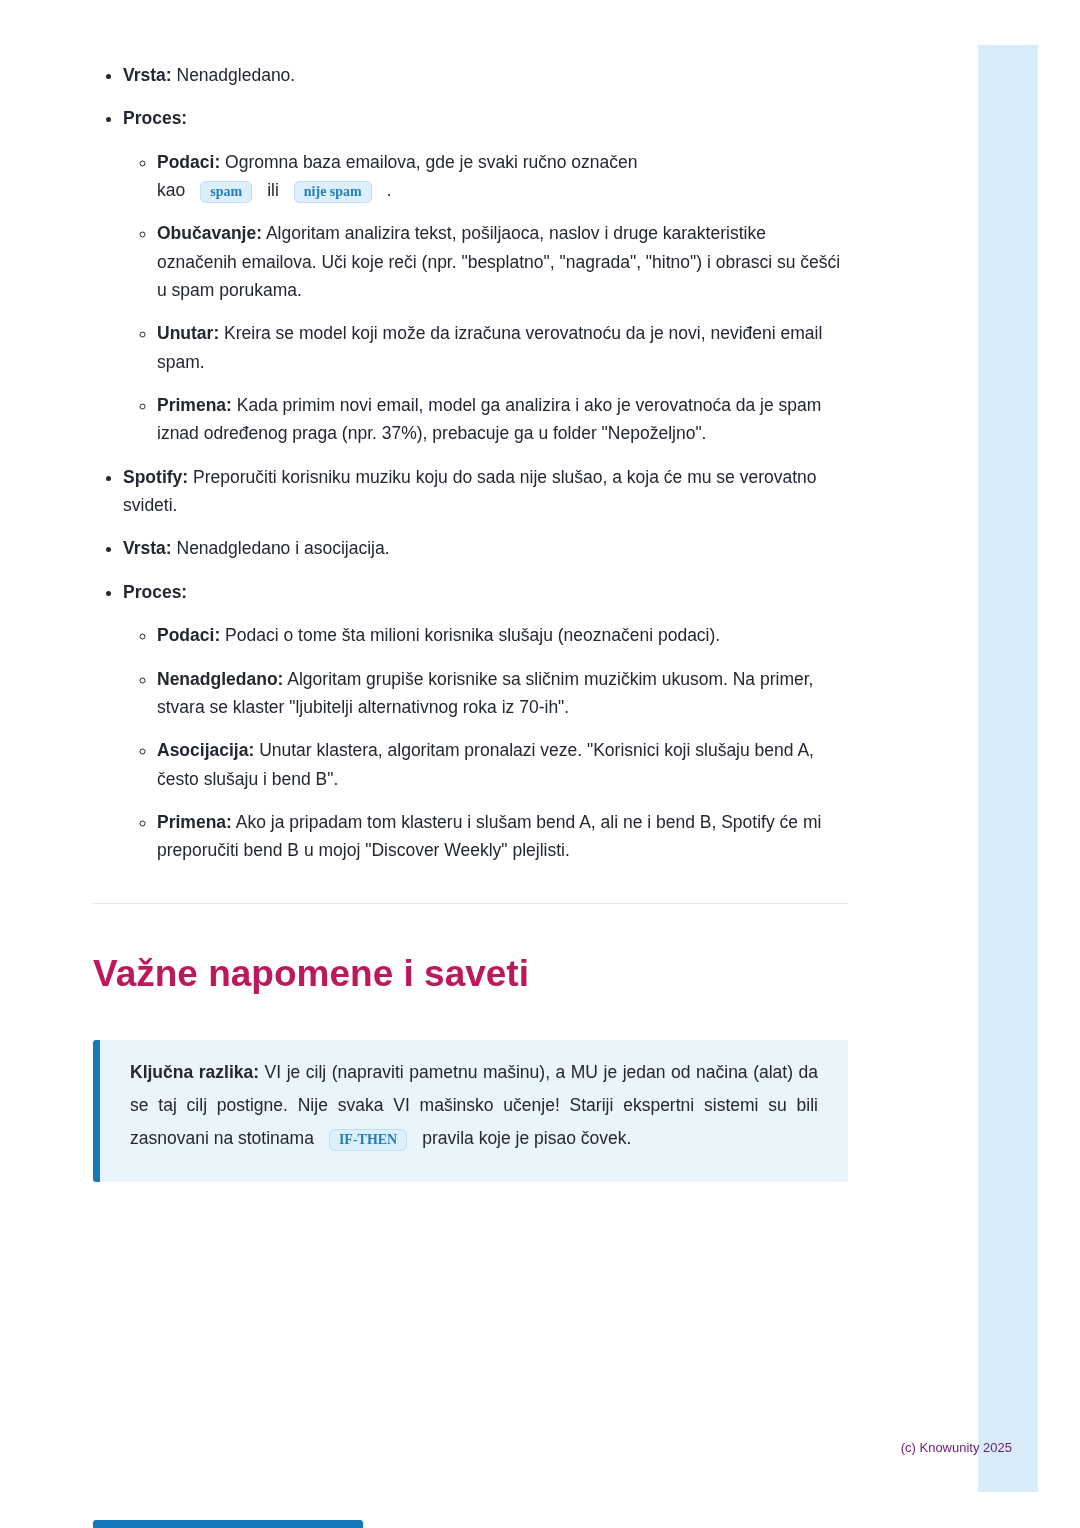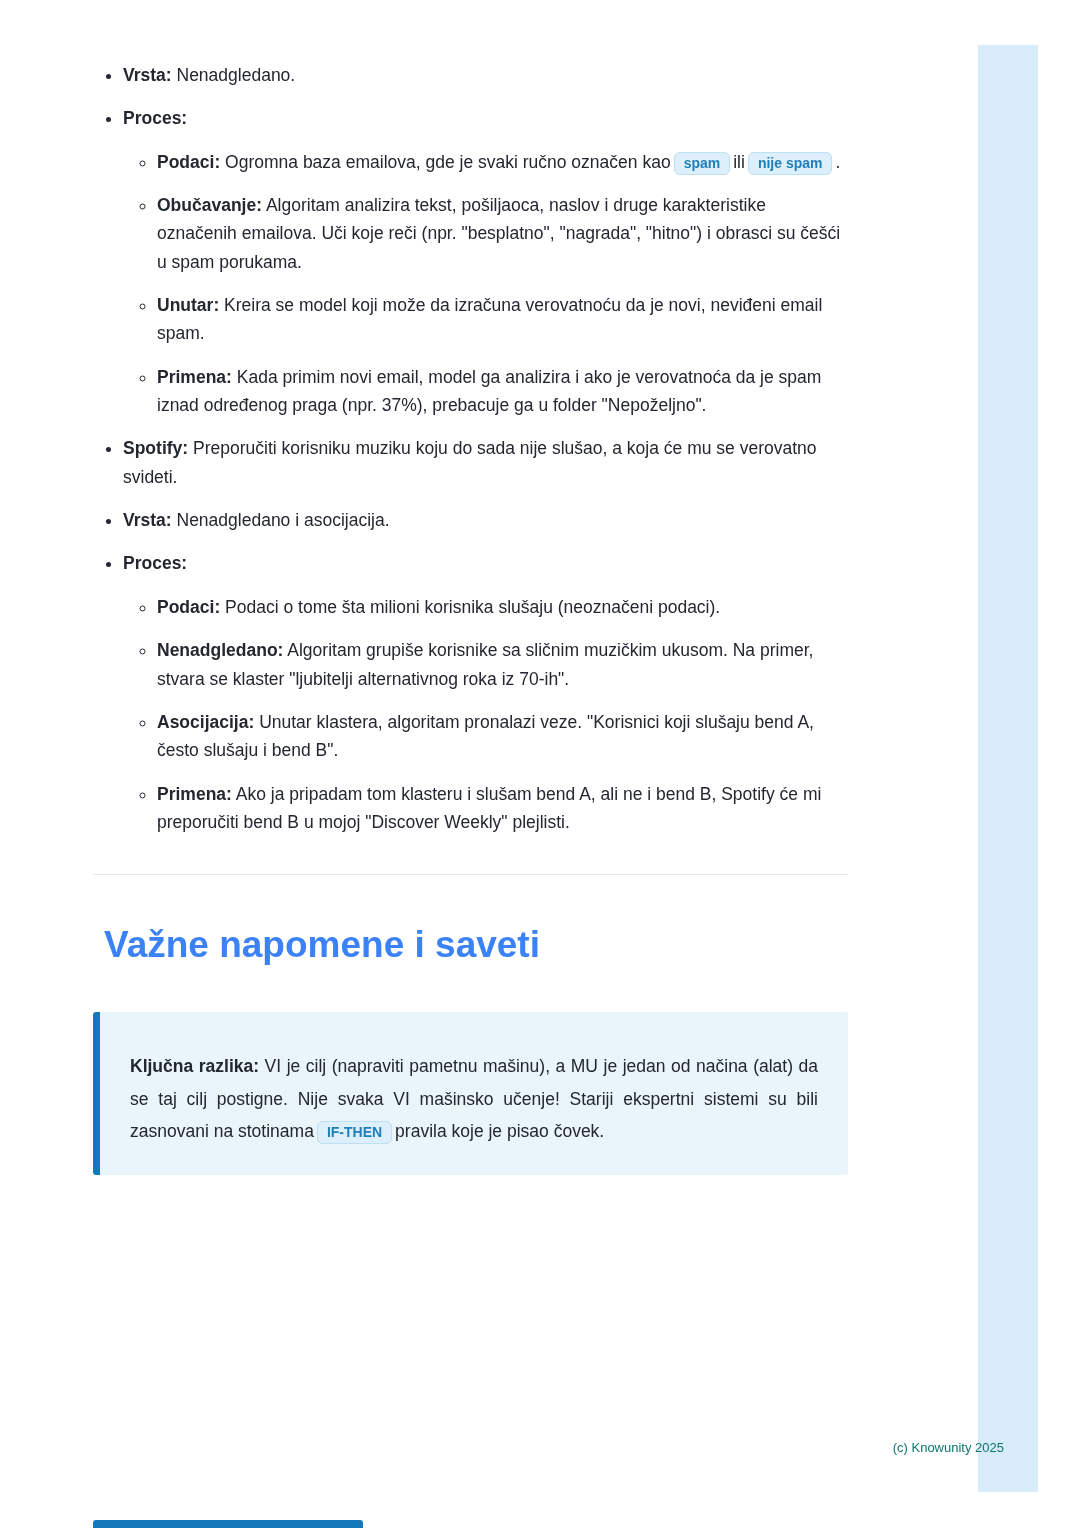--- a/index.html
+++ b/index.html
@@ -30,75 +30,75 @@
   ul.nested {
     padding-left: 34px;
     margin-top: 14px;
   }
   li {
     margin: 15px 0;
   }
   li::marker { color: #23272f; }
   strong { font-weight: bold; }
   code.chip {
-    font-family: Liberation Sans, sans-serif;
+    font-family: Liberation Serif, serif;
     font-size: 14px;
     font-weight: bold;
     color: #1f7fba;
     background: #ddeffa;
     border: 1px solid #bfe0f2;
     border-radius: 6px;
     padding: 2px 9px 3px;
-    margin: 0 3px;
+    margin: 0 15px;
     white-space: nowrap;
   }
   h2.section-heading {
     color: #17a2e8;
     font-size: 27px;
     line-height: 1.35;
     margin: 44px 0 26px;
     max-width: 600px;
     font-weight: bold;
   }
   h1.main-heading {
-    color: #3b82f6;
+    color: #be185d;
     font-size: 37px;
     line-height: 1.2;
-    margin: 48px 11px 44px;
+    margin: 48px 0 44px;
     font-weight: bold;
   }
   hr.divider {
     border: none;
     border-top: 1px solid #e3e8ee;
     margin: 38px 0 0 0;
   }
   .callout {
     background: #e9f4fb;
     border-left: 7px solid #1478ba;
     border-radius: 3px;
-    padding: 38px 30px 27px 30px;
+    padding: 16px 30px 27px 30px;
     font-size: 17.5px;
     line-height: 1.88;
     text-align: justify;
   }
   .side-strip {
     position: absolute;
     top: 45px;
     right: 42px;
     width: 60px;
     height: 1447px;
     background: #d7ecf8;
     z-index: 1;
   }
   .footer-credit {
     position: absolute;
     top: 1440px;
-    right: 76px;
+    right: 68px;
     font-size: 13px;
-    color: #0f766e;
+    color: #701a75;
     z-index: 3;
   }
   .bottom-accent-bar {
     position: absolute;
     left: 93px;
     bottom: 0;
     width: 270px;
     height: 8px;
     background: #1478ba;
     border-radius: 3px 3px 0 0;

